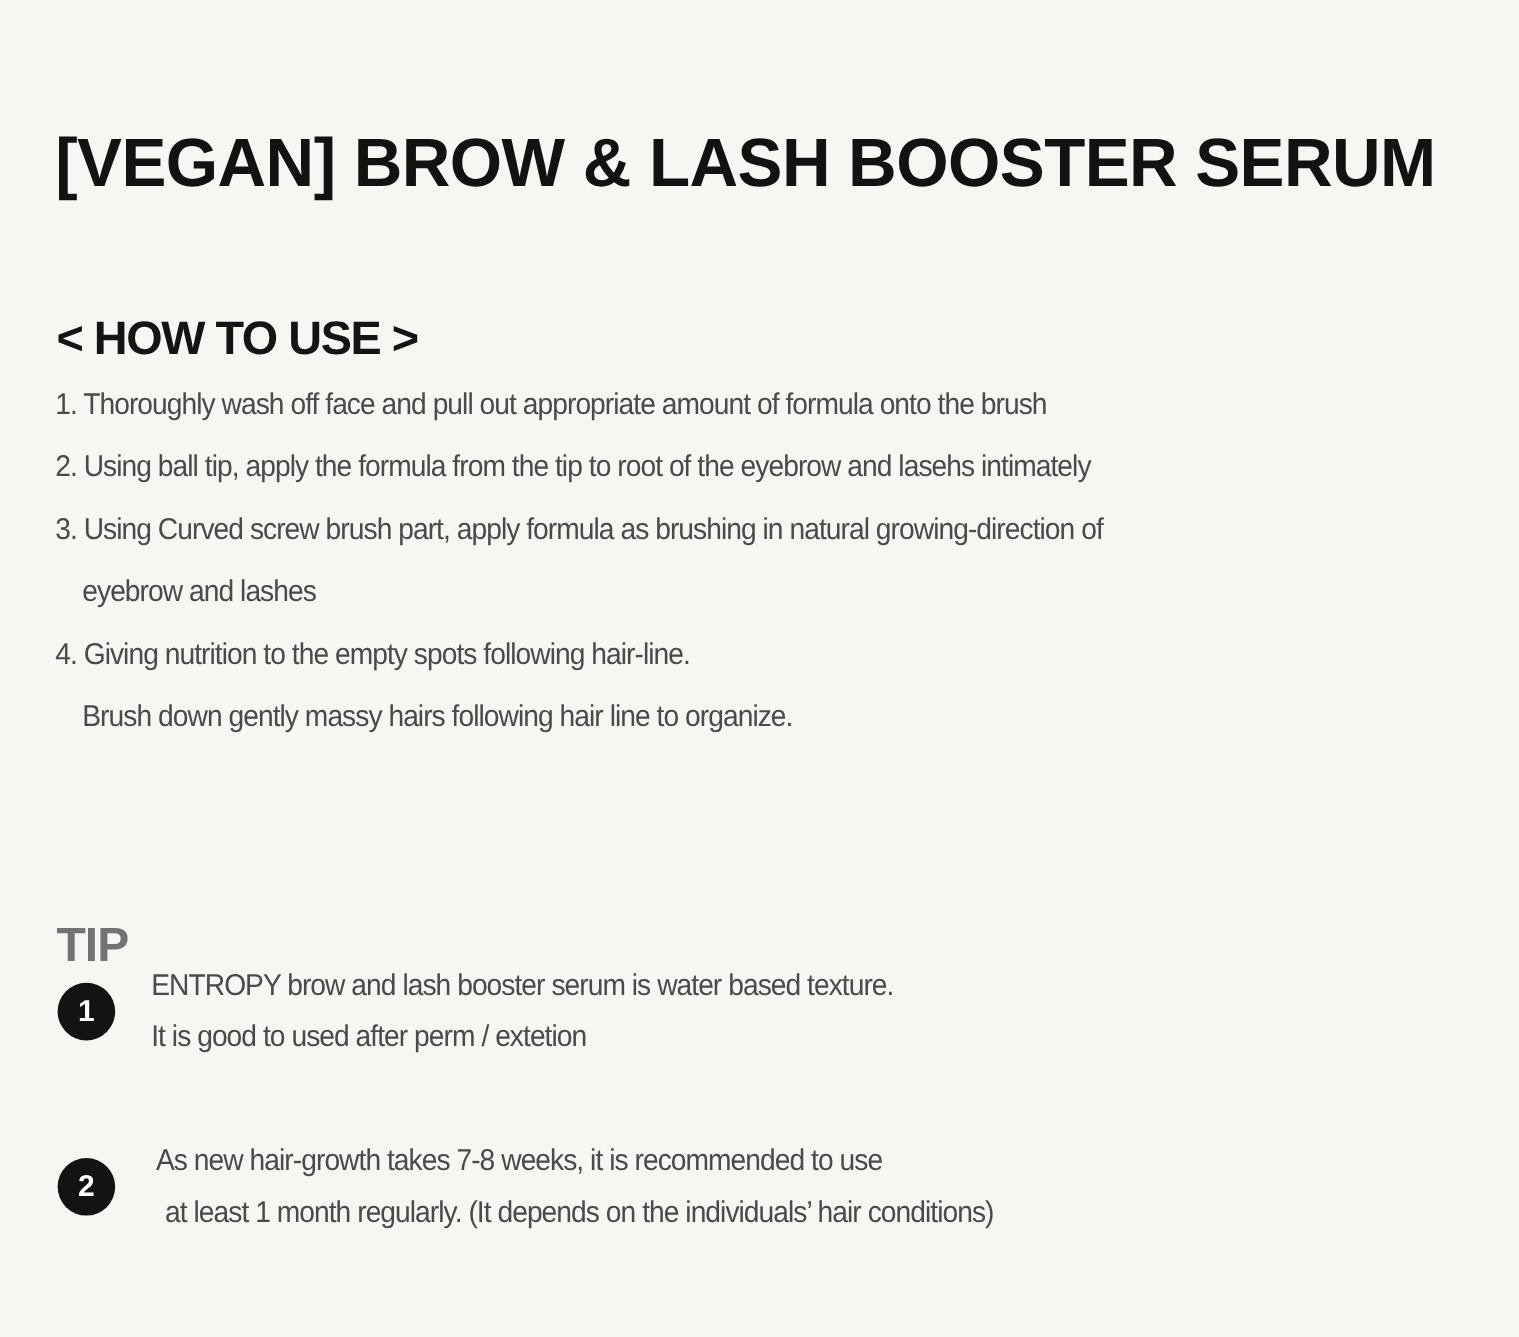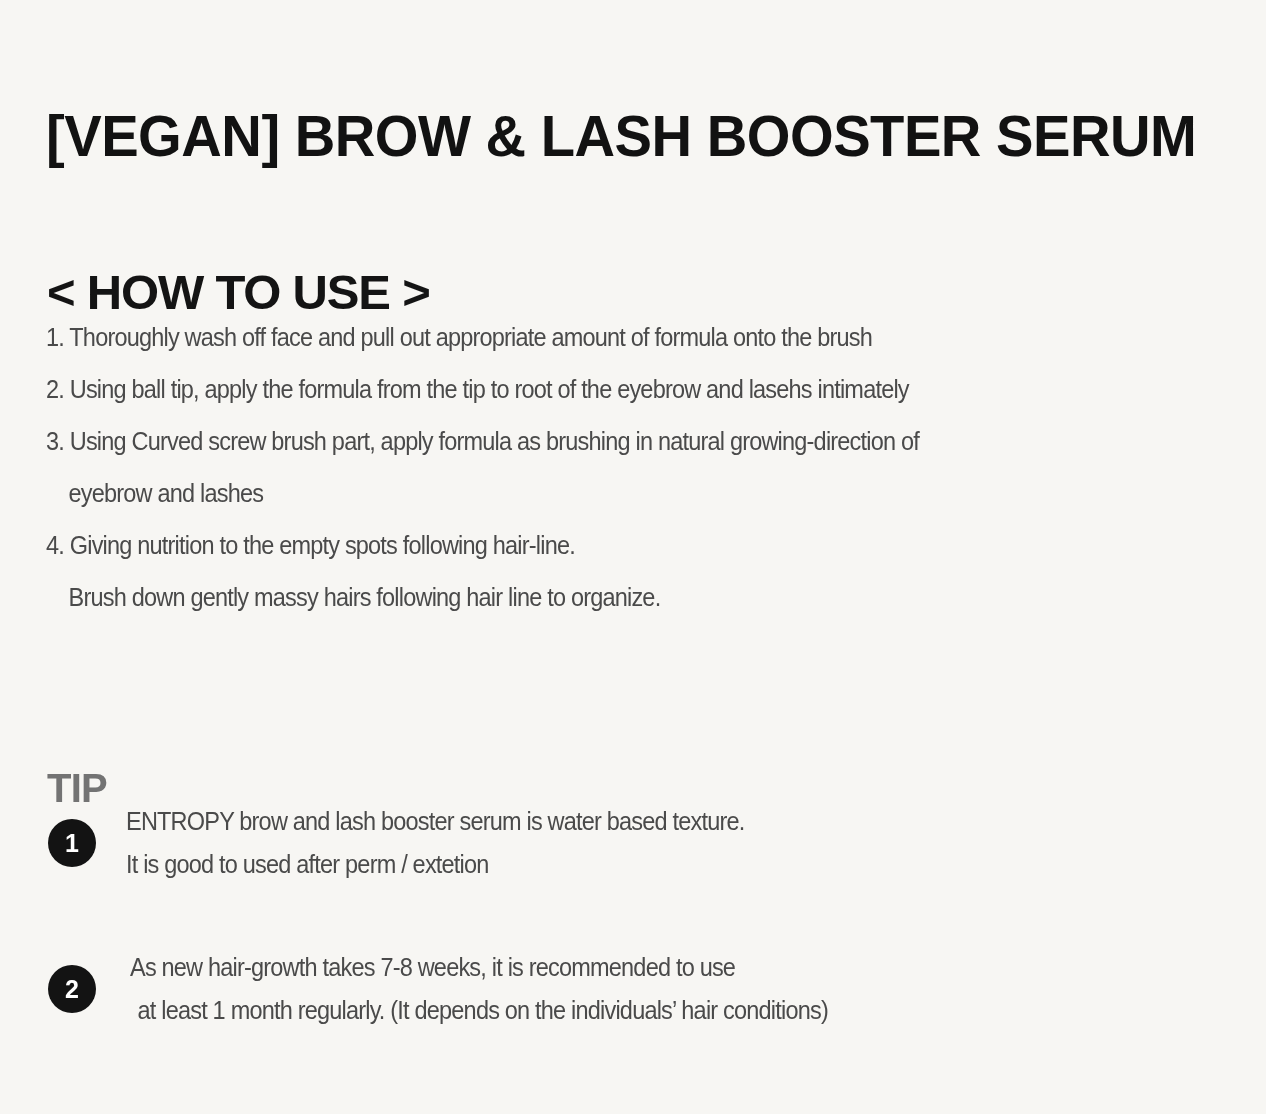--- a/index.html
+++ b/index.html
@@ -38,21 +38,21 @@
     white-space: nowrap;
   }
 
   
   .section-heading {
     position: absolute;
     left: 47px;
     top: 228px;
     font-family: "Liberation Sans", sans-serif;
     font-weight: bold;
-    font-size: 49px;
+    font-size: 39px;
     line-height: 46px;
     letter-spacing: -1.2px;
     color: #141414;
     white-space: nowrap;
     text-align: right;
   }
 
   
   .howto {
     position: absolute;

